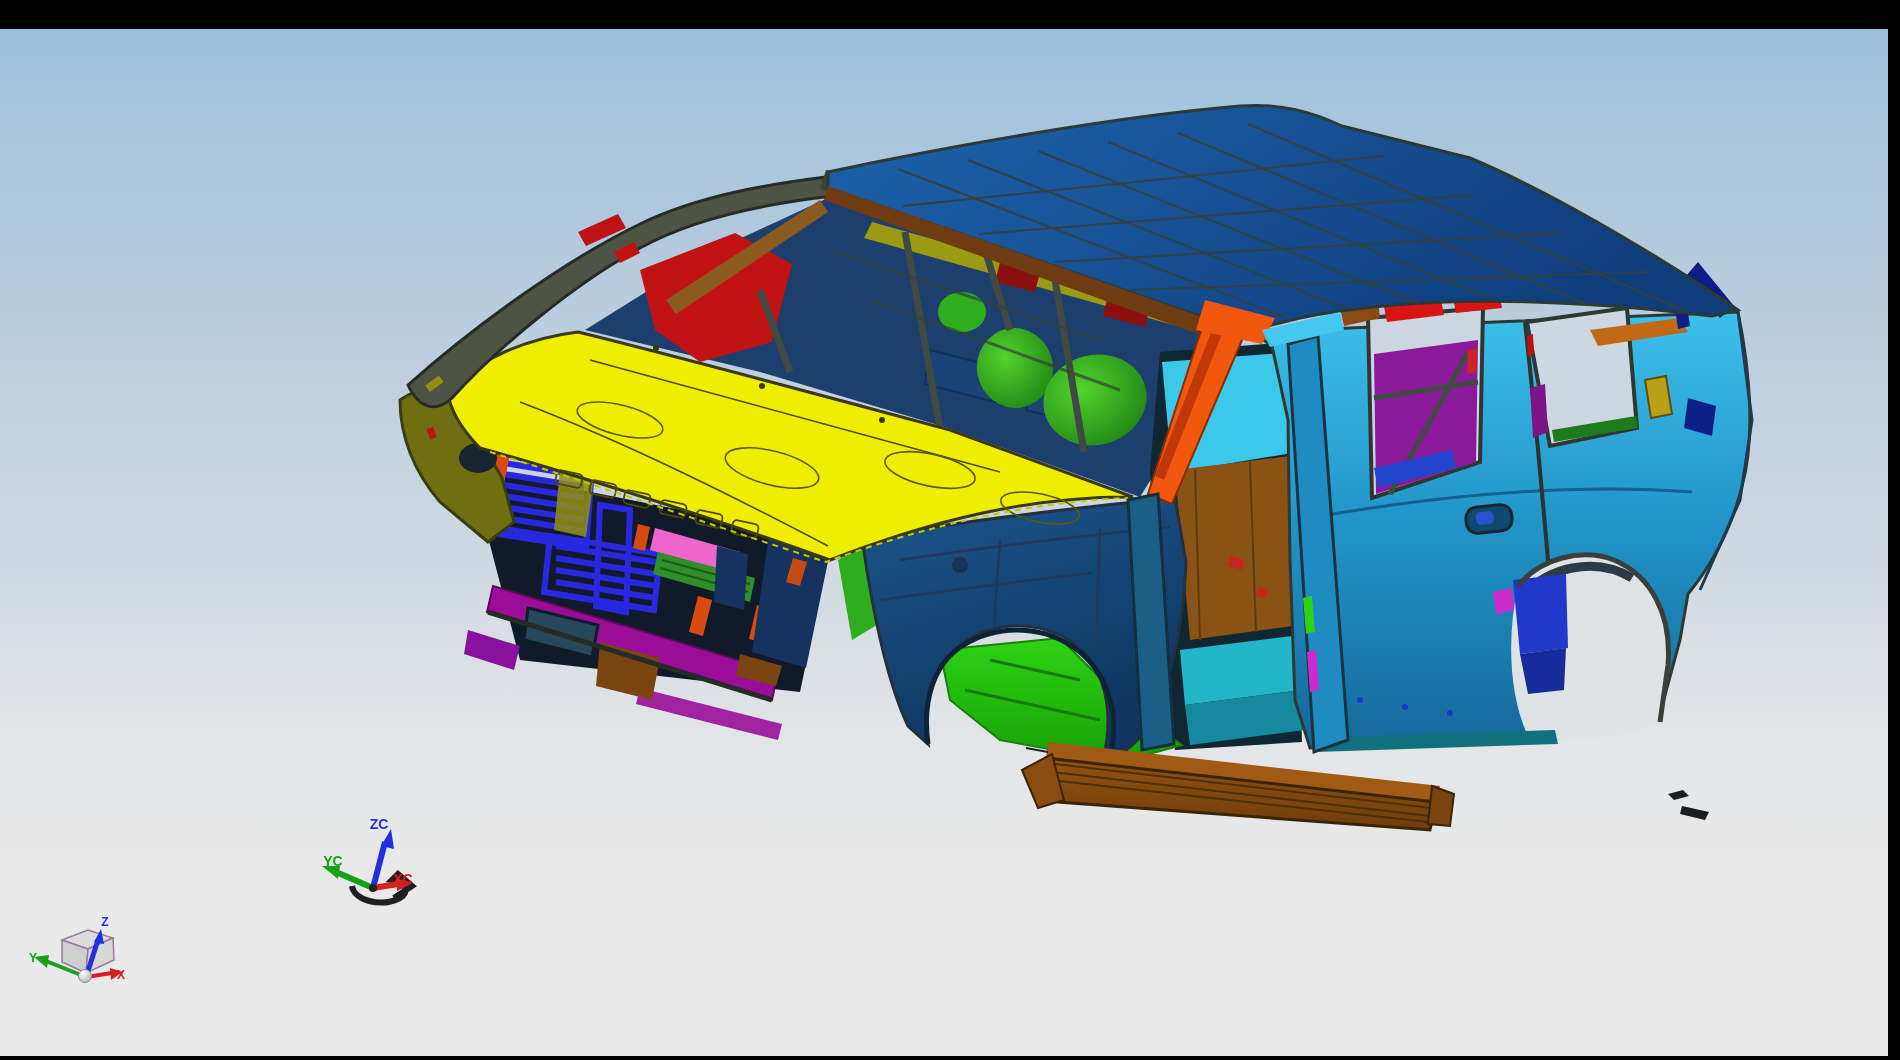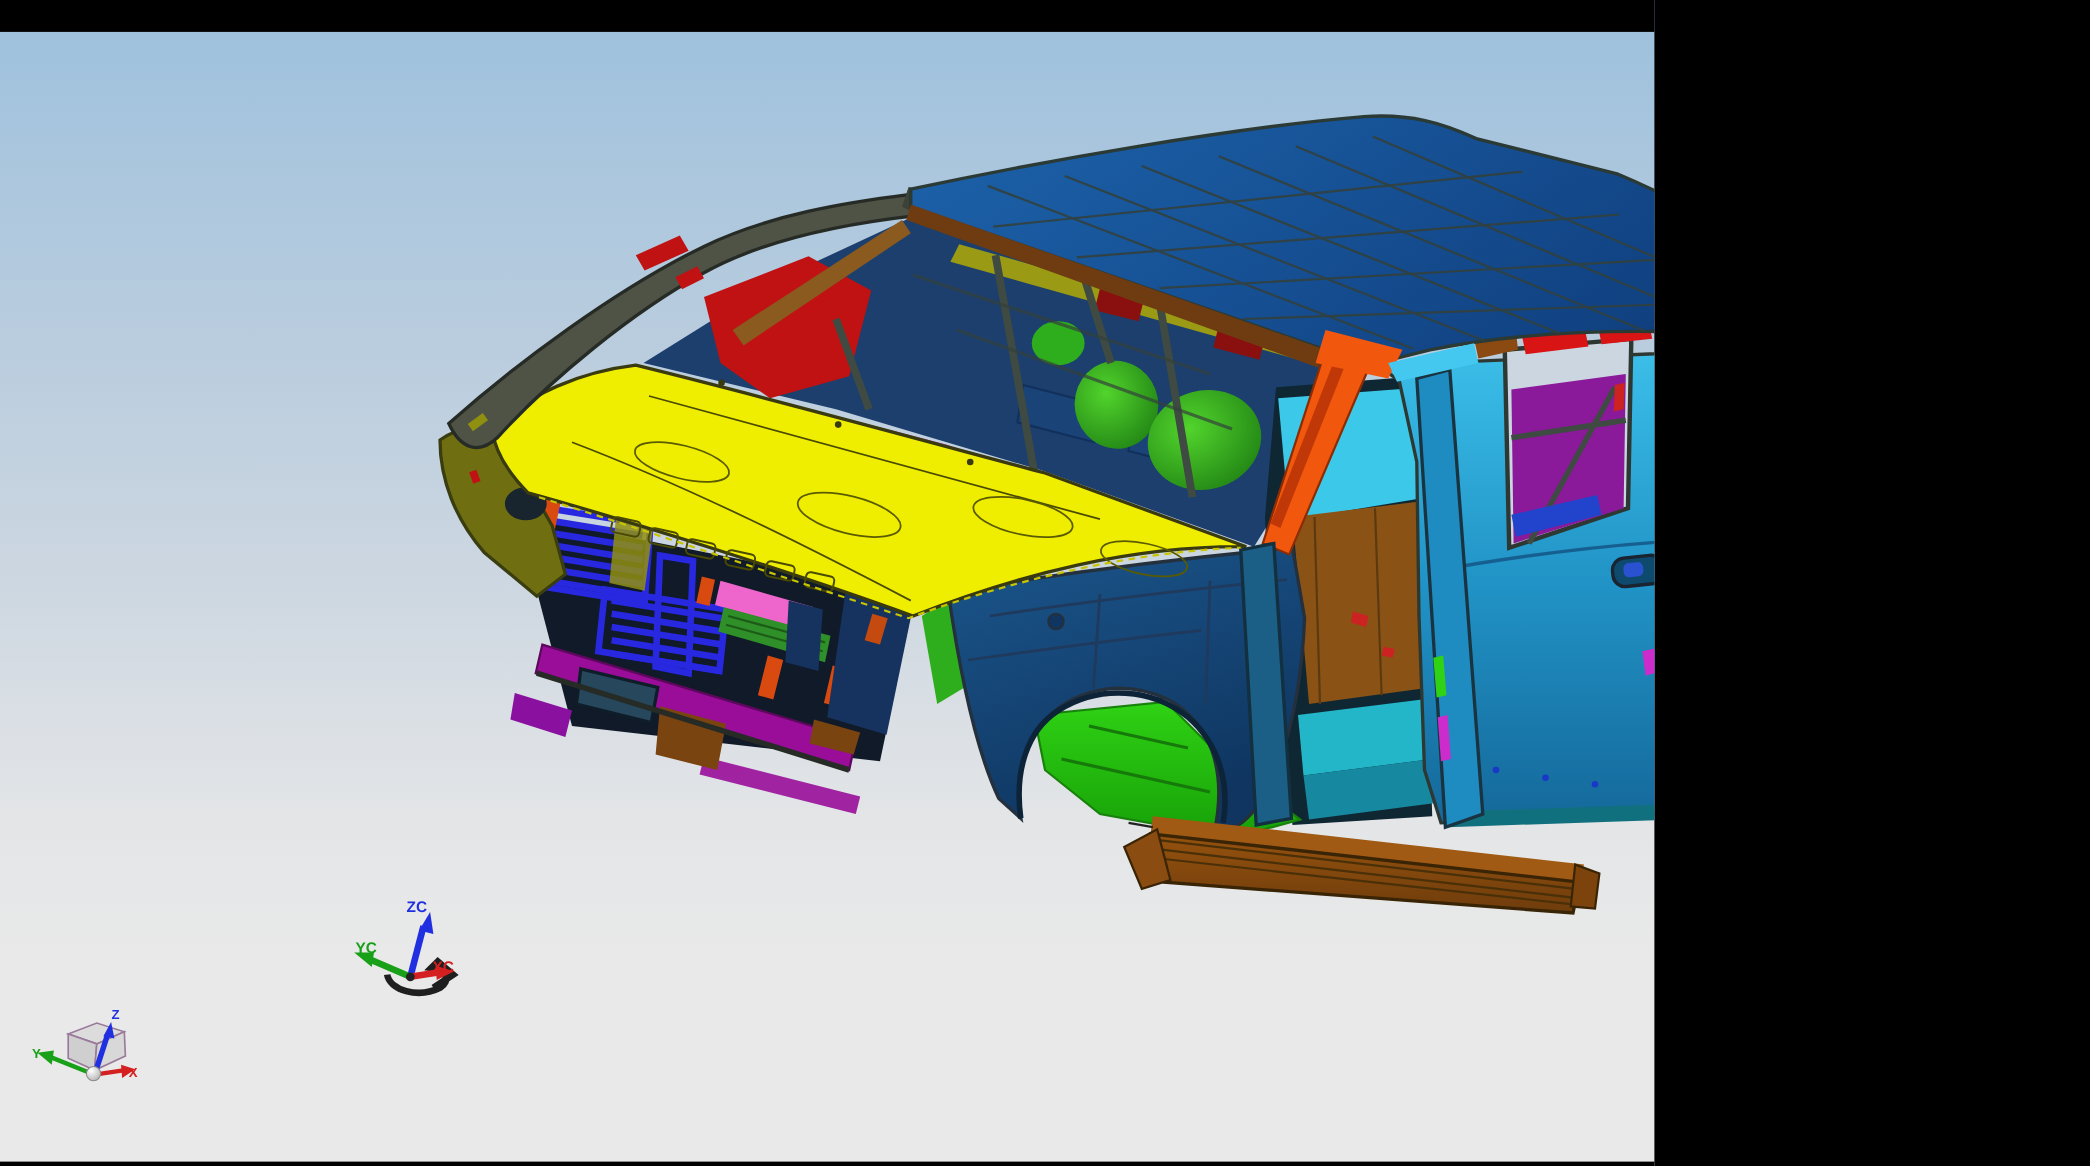--- a/index.html
+++ b/index.html
@@ -1,16 +1,16 @@
 <!DOCTYPE html>
 <html><head>
 <meta charset="utf-8">
 <style>
   html,body{margin:0;padding:0;background:#000;}
-  .stage{position:relative;width:1504px;height:1060px;overflow:hidden;
+  .stage{position:relative;width:1900px;height:1060px;overflow:hidden;
          font-family:"Liberation Sans",sans-serif;}
   svg{position:absolute;left:0;top:0;}
   text.axis{font-family:"Liberation Sans",sans-serif;font-size:14px;font-weight:bold;}
   text.axis-small{font-family:"Liberation Sans",sans-serif;font-size:12px;font-weight:bold;}
 </style>
 </head>
 <body>
 
 <div class="stage">
 <svg width="1900" height="1060" viewBox="0 0 1900 1060">

